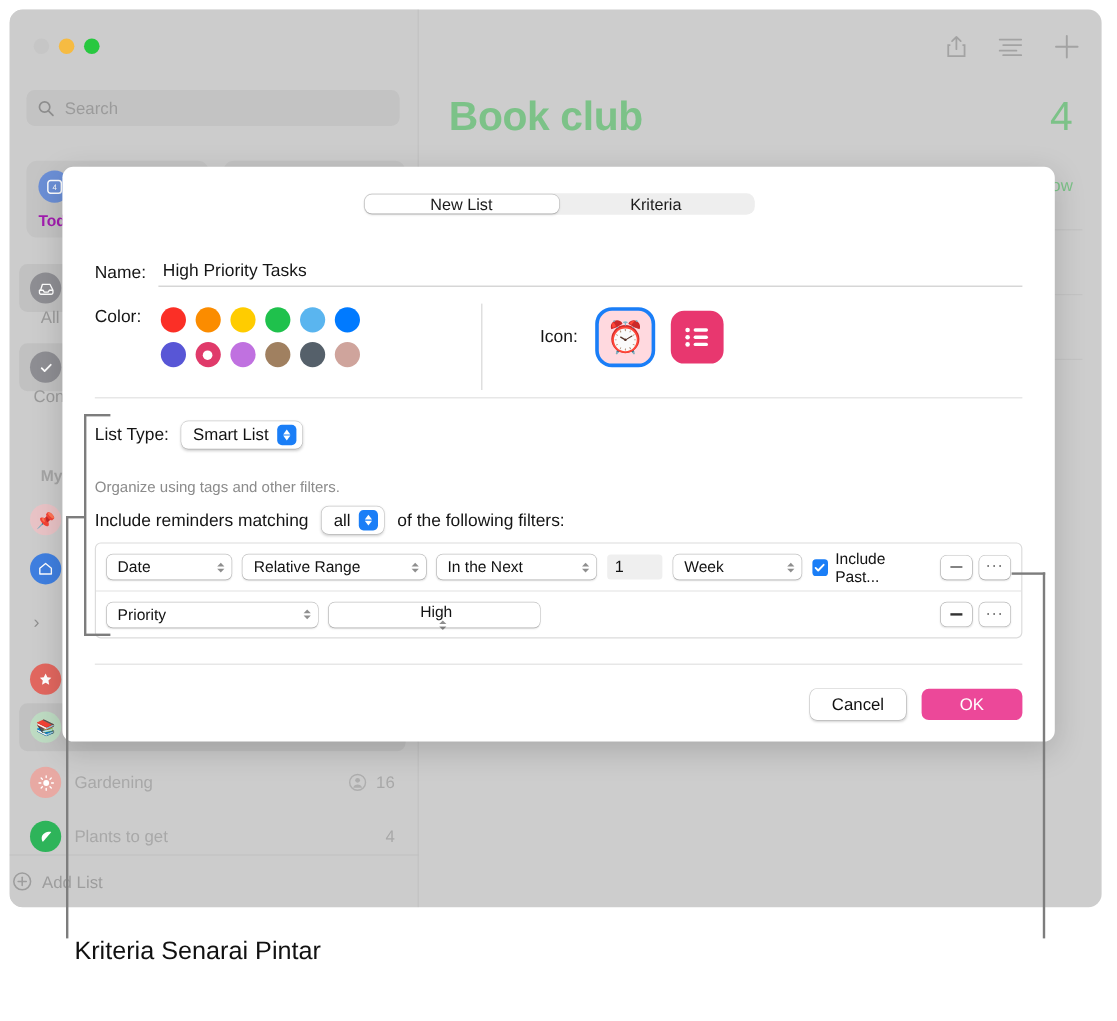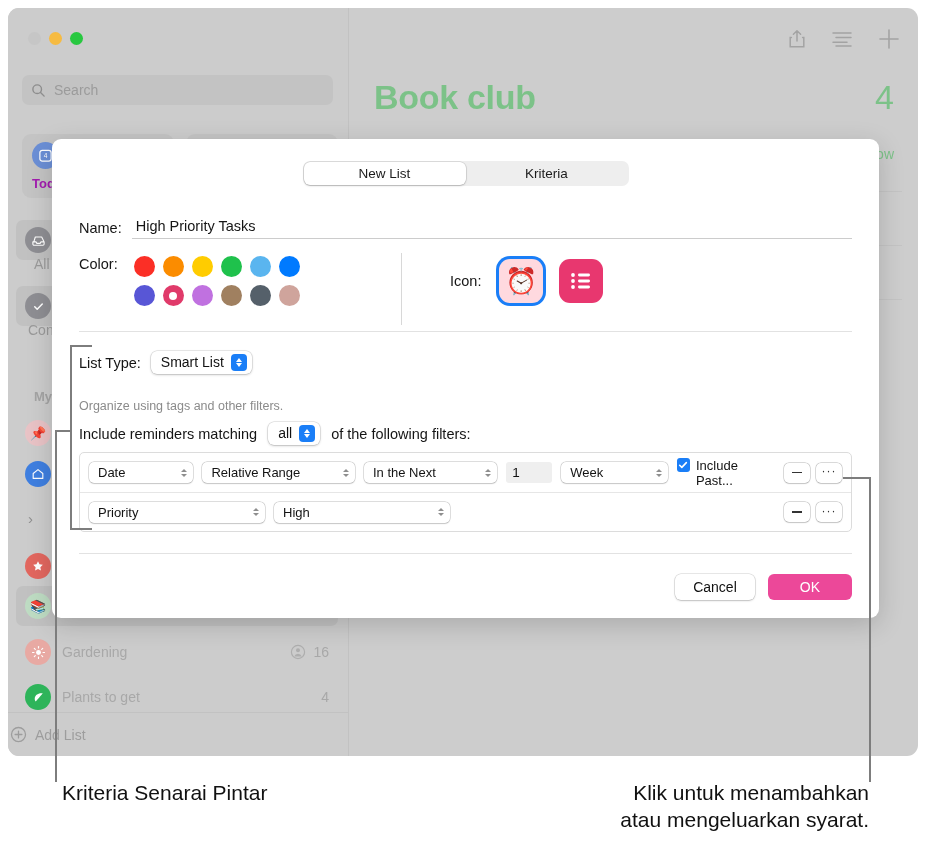--- a/index.html
+++ b/index.html
@@ -69,21 +69,21 @@
   .bg-sep { position: absolute; left: 24px; right: 16px; height: 1px; background: #c4c4c4; }
 
   
   .sheet {
     position: absolute; left: 52px; top: 139px; width: 827px; height: 479px;
     background: #ffffff; border-radius: 9px;
     box-shadow: 0 7px 26px rgba(0,0,0,.17);
   }
   .seg {
     position: absolute; left: 50%; transform: translateX(-50%); top: 22px;
-    width: 326px; height: 25px; background: #eeeeee; border-radius: 7px;
+    width: 326px; height: 18px; background: #eeeeee; border-radius: 7px;
     display: flex; padding: 1px;
   }
   .seg button {
     flex: 1; border: none; background: transparent; font-size: 13.5px; color: #1b1b1b;
     font-family: inherit; border-radius: 6px; cursor: pointer;
   }
   .seg button.active { background: #fff; box-shadow: 0 0 0 .5px rgba(0,0,0,.16), 0 1px 2px rgba(0,0,0,.18); }
 
   .row-name { position: absolute; left: 27px; top: 77px; right: 27px; display: flex; align-items: center; }
   .lbl { font-size: 14.5px; color: #151515; }
@@ -144,21 +144,21 @@
     font-size: 13px; color: #131313; cursor: pointer; white-space: nowrap;
   }
   .sel-pop .chev { margin-left: 10px; display: flex; flex-direction: column; gap: 2px; opacity: .55; }
   .sel-pop .chev i { display:block; width:0;height:0;border-left:3px solid transparent;border-right:3px solid transparent; }
   .sel-pop .chev i.u { border-bottom: 3.5px solid #333; }
   .sel-pop .chev i.d { border-top: 3.5px solid #333; }
   .numfield {
     width: 46px; height: 21px; background: #efefef; border: none; border-radius: 3px;
     font-family: inherit; font-size: 13.5px; color: #111; padding: 0 6px; outline: none;
   }
-  .chk { display: inline-flex; gap: 6px; font-size: 13px; color: #131313; cursor: pointer; }
+  .chk { display: inline-flex; align-items: center; gap: 6px; font-size: 13px; color: #131313; cursor: pointer; }
   .chk .box { width: 14px; height: 14px; border-radius: 3px; background: #1a7ef7; display:flex;align-items:center;justify-content:center; }
   .chk .box svg { display: block; }
   .rowbtns { margin-left: auto; display: flex; gap: 6px; }
   .mini {
     width: 26px; height: 20px; border-radius: 5px; background: #fff; cursor: pointer;
     box-shadow: 0 0 0 .5px rgba(0,0,0,.25), 0 .5px 1.5px rgba(0,0,0,.12);
     display: flex; align-items: center; justify-content: center;
   }
   .mini .dash { width: 10px; height: 1.5px; background: #333; display: block; }
   .mini .dots { font-size: 12px; color: #333; letter-spacing: 1px; line-height: 1; margin-top:-3px; }
@@ -476,21 +476,21 @@
       </div>
 
       <div class="frow">
         <span class="sel-pop" style="width:176px;">
           <span>Priority</span>
           <span class="chev">
               <i class="u"></i>
               <i class="d"></i>
             </span>
         </span>
-        <span class="sel-pop" style="width:176px;">
+        <span class="sel-pop" style="width:176px;flex-direction:column;">
           <span>High</span>
           <span class="chev">
               <i class="u"></i>
               <i class="d"></i>
             </span>
         </span>
         <span class="rowbtns">
           <span class="mini">
               <i class="dash"></i>
             </span>
@@ -513,18 +513,14 @@
   <div class="callout-line hline" style="left:70px; top:345px; width:22px;"></div>
   <div class="callout-line hline" style="left:70px; top:528px; width:22px;"></div>
 
   <div class="callout-line vline" style="left:55px; top:430px; height:352px;"></div>
   <div class="callout-line hline" style="left:55px; top:430px; width:16px;"></div>
 
   <div class="callout-line hline" style="left:843px; top:477px; width:28px;"></div>
   <div class="callout-line vline" style="left:869px; top:477px; height:305px;"></div>
 
   <div class="callout-text ct-left">Kriteria Senarai Pintar</div>
-  <div class="callout-text ct-right">
-    <div>Klik untuk menambahkan</div>
-    <div>atau mengeluarkan syarat.</div>
-  </div>
 
 </div>
 
 </body></html>

